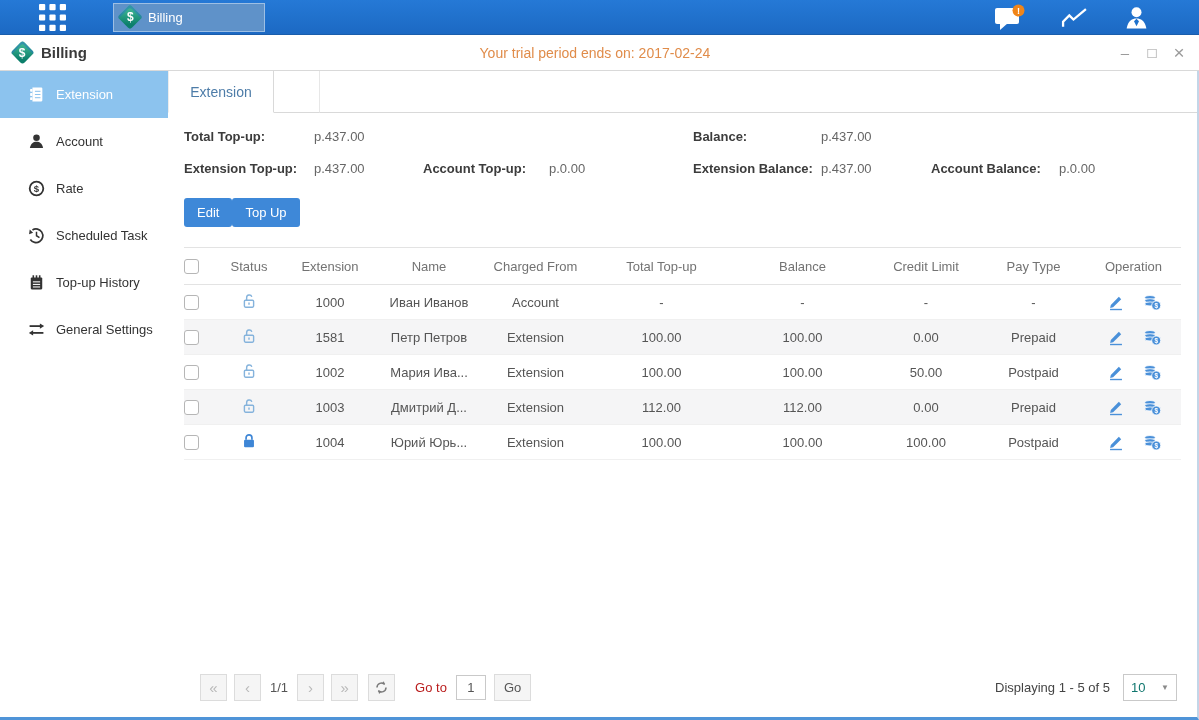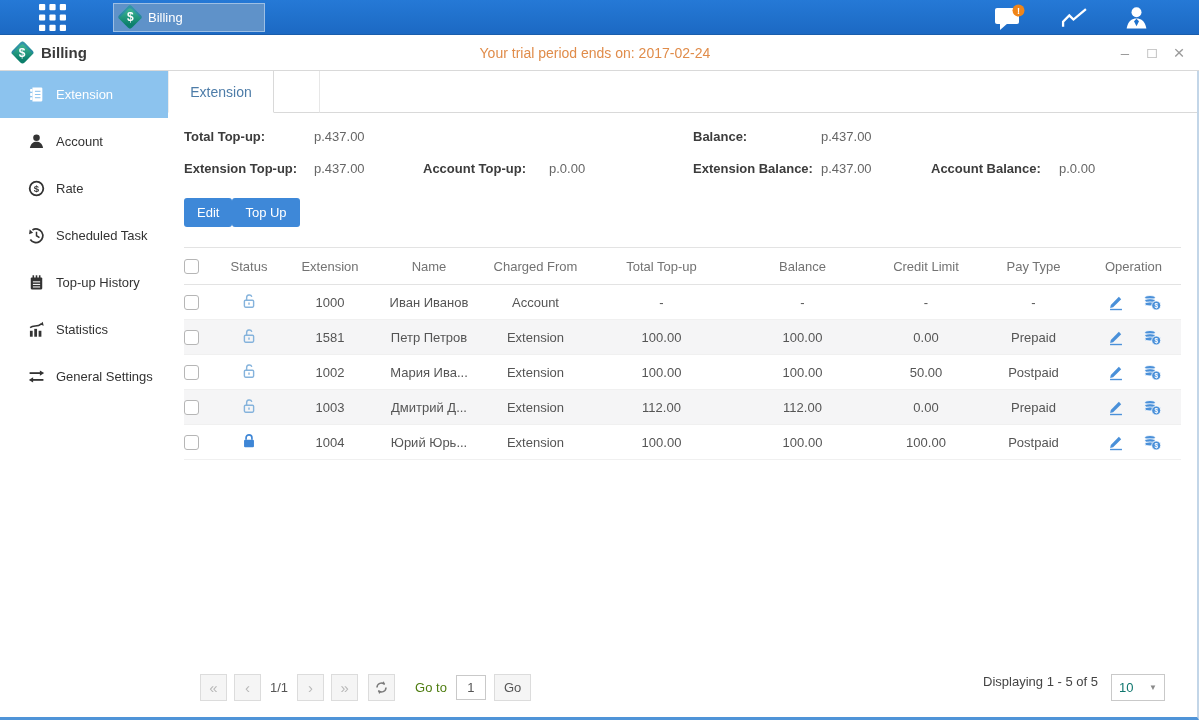--- a/index.html
+++ b/index.html
@@ -44,21 +44,21 @@
 
   .main { flex:1; display:flex; flex-direction:column; overflow:hidden; }
 
   
   .tabbar { height:42px; display:flex; border-bottom:1px solid #d9d9d9; flex-shrink:0; }
   .tab { width:106px; display:flex; align-items:center; justify-content:center; background:#fff;
          border-right:1px solid #d9d9d9; border-left:1px solid #ececec; margin-bottom:-1px;
          border-bottom:1px solid #fff; color:#4d7ca8; font-size:14px; cursor:pointer; }
   .tab-ghost { width:46px; border-right:1px solid #e7e7e7; margin-bottom:-1px; border-bottom:1px solid #d9d9d9; }
 
-  .content { padding:14px 16px 0 16px; display:flex; flex-direction:column; flex:1; }
+  .content { padding:14px 4px 0 16px; display:flex; flex-direction:column; flex:1; }
 
   
   .summary { display:grid; grid-template-columns:130px 109px 126px 144px 128px 110px 128px auto;
              row-gap:17px; font-size:13px; align-items:center; margin-top:2px; }
   .summary .lbl { font-weight:bold; color:#3c3c3c; }
   .summary .val { color:#666; }
 
   
   .btn-row { display:flex; margin-top:22px; }
   .btn { background:#3e88d8; color:#fff; border:none; border-radius:3px; height:29px;
@@ -79,26 +79,26 @@
   .lock.locked { color:#3e86d6; }
   .op-icon { display:inline-flex; cursor:pointer; color:#4a90d9; margin:0 9px; vertical-align:middle; }
   .op-icon svg { width:18px; height:17px; }
 
   
   .pagebar { margin-top:auto; display:flex; align-items:center; padding:0 16px 13px 16px; height:46px; flex-shrink:0; }
   .pg-btn { width:27px; height:27px; background:#f5f5f5; border:1px solid #dcdcdc; color:#b9b9b9;
             display:flex; align-items:center; justify-content:center; font-size:15px; margin-right:7px; cursor:pointer; }
   .pg-label { color:#555; font-size:13px; margin:0 9px 0 2px; }
   .pg-refresh { color:#7a7a7a; margin-left:3px; }
-  .goto-label { font-size:13px; color:#4d7c0f; margin:0 9px 0 13px; }
+  .goto-label { font-size:13px; color:#b91c1c; margin:0 9px 0 13px; }
   .goto-input { width:30px; height:25px; border:1px solid #c9c9c9; text-align:center; font-size:13px;
                 font-family:inherit; color:#555; }
   .go-btn { height:27px; margin-left:8px; background:#f5f5f5; border:1px solid #dcdcdc; color:#555;
             font-size:13px; font-family:inherit; padding:0 9px; cursor:pointer; }
-  .pagebar-right { margin-left:auto; display:flex; align-items:flex-start; }
+  .pagebar-right { margin-left:auto; display:flex; align-items:center; }
   .displaying { font-size:13px; color:#444; margin-right:13px; }
   .select-box { width:54px; height:27px; border:1px solid #c9c9c9; display:flex; align-items:center;
                 justify-content:space-between; padding:0 7px; cursor:pointer; background:#fff; }
   .select-box .sel-val { font-size:13px; color:#0f766e; }
   .select-box .caret { font-size:8px; color:#8a8a8a; }
 </style>
 </head>
 <body>
 
 <div class="screen">
@@ -217,32 +217,20 @@
               <line class="hole" x1="4.6" y1="7.4" x2="11.4" y2="7.4"></line>
               <line class="hole" x1="4.6" y1="9.8" x2="11.4" y2="9.8"></line>
               <line class="hole" x1="4.6" y1="12.2" x2="11.4" y2="12.2"></line>
             </svg>
           </span>
           <span>Top-up History</span>
         </div>
         <div class="side-item">
           <span style="display:flex">
             <svg viewBox="0 0 16 16">
-              <rect x="1.8" y="9.2" width="2.6" height="5.6" fill="currentColor"></rect>
-              <rect x="5.9" y="7.4" width="2.6" height="7.4" fill="currentColor"></rect>
-              <rect x="10" y="9.2" width="2.6" height="5.6" fill="currentColor"></rect>
-              <path d="M2 6.2 C5.5 3.6 8.5 6 12.6 2.6" fill="none" stroke="currentColor" stroke-width="1.5"></path>
-              <path d="M13.8 0.8 L14.8 4.4 L11.4 3.4 Z" fill="currentColor"></path>
-            </svg>
-          </span>
-          <span>Statistics</span>
-        </div>
-        <div class="side-item">
-          <span style="display:flex">
-            <svg viewBox="0 0 16 16">
               <line x1="1.5" y1="4.8" x2="11.8" y2="4.8" stroke="currentColor" stroke-width="1.7"></line>
               <path d="M11.2 2.4 L15.2 4.8 L11.2 7.2 Z" fill="currentColor"></path>
               <line x1="14.5" y1="11.2" x2="4.2" y2="11.2" stroke="currentColor" stroke-width="1.7"></line>
               <path d="M4.8 8.8 L0.8 11.2 L4.8 13.6 Z" fill="currentColor"></path>
             </svg>
           </span>
           <span>General Settings</span>
         </div>
       </div>
 

